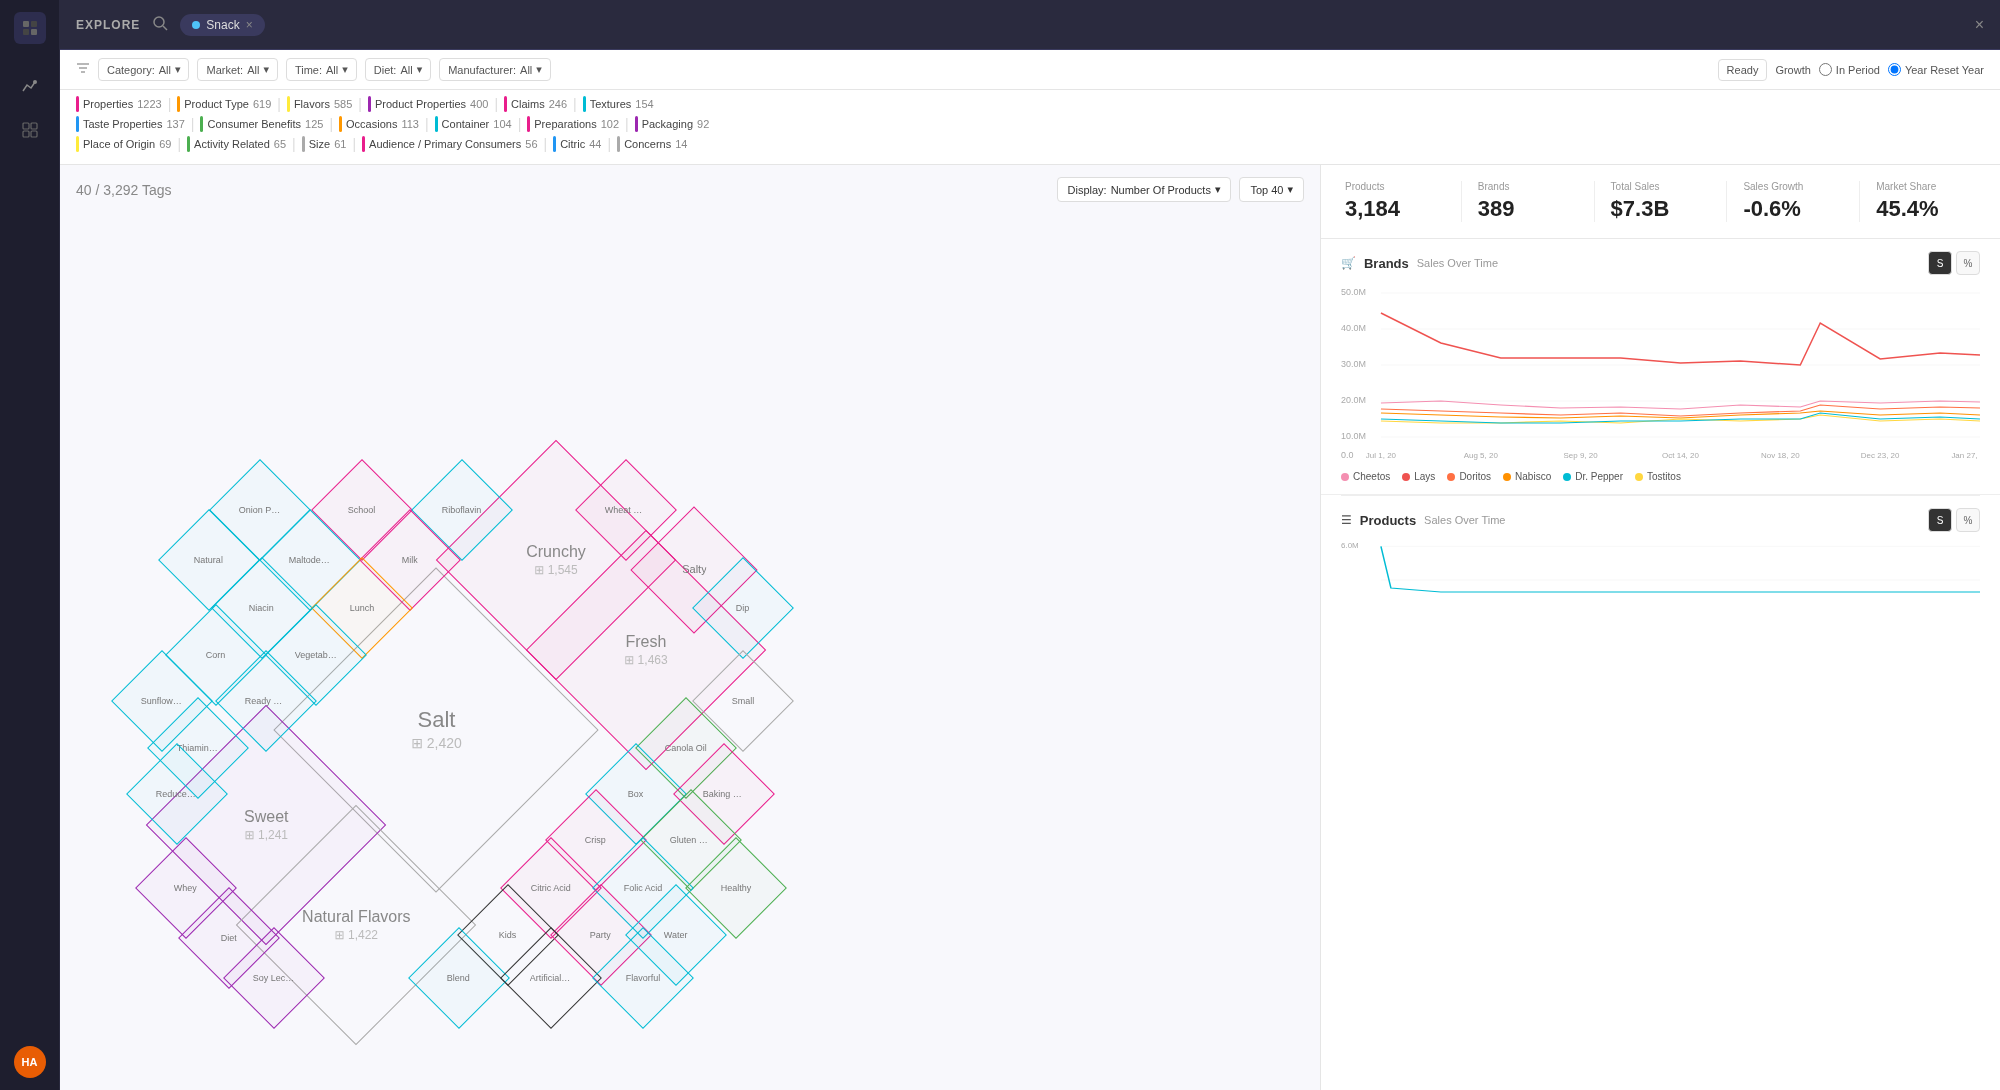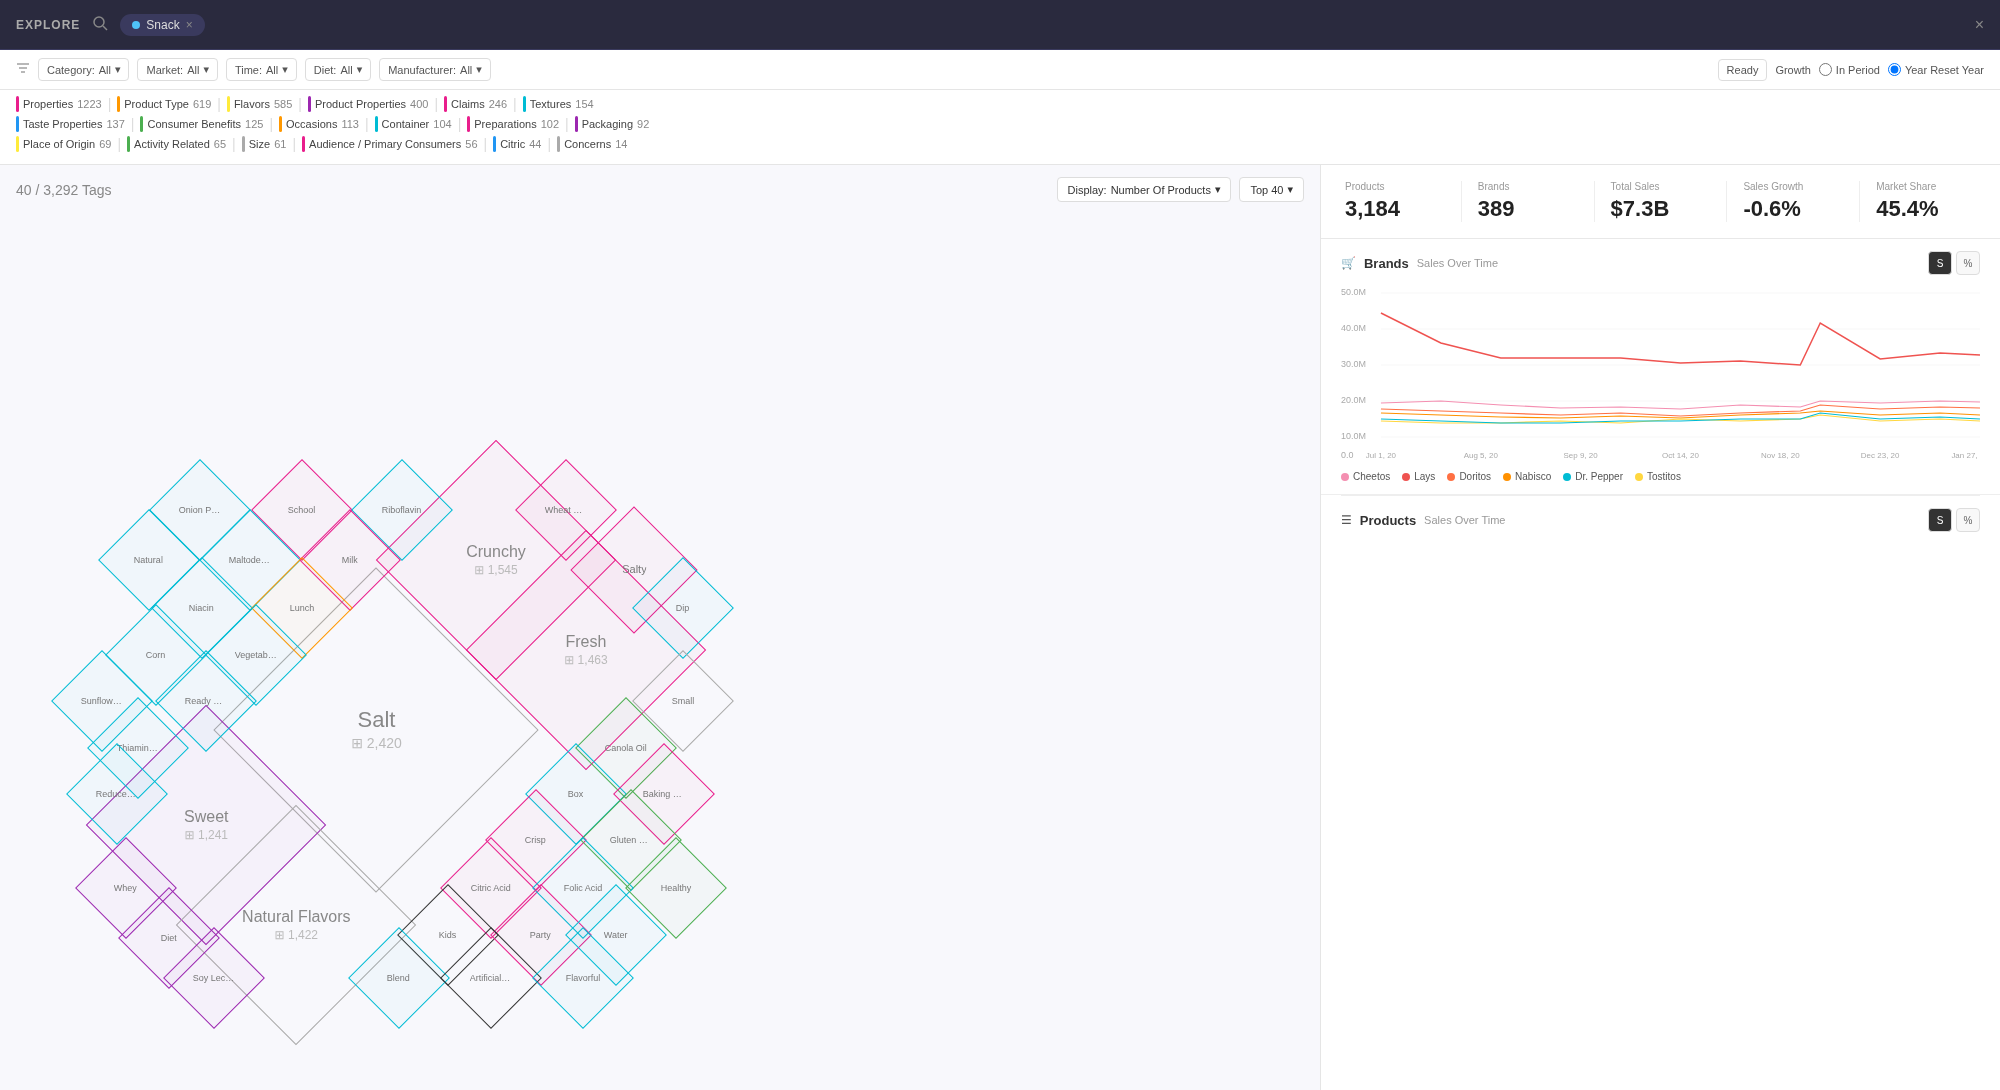--- a/index.html
+++ b/index.html
@@ -89,20 +89,45 @@
 
     
     .products-chart-section { padding: 12px 20px; flex: 1; overflow: hidden; }
     .products-line-chart { width: 100%; height: 100px; }
   </style>
 </head>
 <body>
 
 <div class="app-container">
 
+  <div class="sidebar">
+    <div class="sidebar-logo">
+      <svg width="18" height="18" viewBox="0 0 18 18" fill="none">
+        <rect x="2" y="2" width="6" height="6" rx="1" fill="#666"></rect>
+        <rect x="10" y="2" width="6" height="6" rx="1" fill="#444"></rect>
+        <rect x="2" y="10" width="6" height="6" rx="1" fill="#444"></rect>
+        <rect x="10" y="10" width="6" height="6" rx="1" fill="#666"></rect>
+      </svg>
+    </div>
+    <div class="sidebar-icon active">
+      <svg width="18" height="18" viewBox="0 0 18 18" fill="none">
+        <polyline points="2,14 6,8 10,11 14,5" stroke="#888" stroke-width="1.5" fill="none"></polyline>
+        <circle cx="14" cy="5" r="2" fill="#888"></circle>
+      </svg>
+    </div>
+    <div class="sidebar-icon">
+      <svg width="18" height="18" viewBox="0 0 18 18" fill="none">
+        <rect x="2" y="2" width="6" height="6" rx="1" stroke="#666" stroke-width="1.2"></rect>
+        <rect x="10" y="2" width="6" height="6" rx="1" stroke="#666" stroke-width="1.2"></rect>
+        <rect x="2" y="10" width="6" height="6" rx="1" stroke="#666" stroke-width="1.2"></rect>
+        <rect x="10" y="10" width="6" height="6" rx="1" stroke="#666" stroke-width="1.2"></rect>
+      </svg>
+    </div>
+    <div class="sidebar-avatar">HA</div>
+  </div>
 
   <div class="main-content">
 
     <div class="topbar">
       <span class="topbar-label">EXPLORE</span>
       <div class="search-icon-btn">
         <svg width="16" height="16" viewBox="0 0 16 16" fill="none">
           <circle cx="7" cy="7" r="5" stroke="#888" stroke-width="1.5"></circle>
           <line x1="11" y1="11" x2="15" y2="15" stroke="#888" stroke-width="1.5"></line>
         </svg>
@@ -689,17 +714,26 @@
         <div class="products-chart-section">
           <div class="chart-header">
             <span class="chart-icon">☰</span>
             <span class="chart-title">Products</span>
             <span class="chart-subtitle">Sales Over Time</span>
             <div class="chart-actions">
               <div class="chart-btn active">S</div>
               <div class="chart-btn">%</div>
             </div>
           </div>
+          <div class="products-line-chart">
+            <svg viewBox="0 0 640 100" preserveAspectRatio="none" style="width:100%;height:80px;">
+              <text x="0" y="10" font-size="8" fill="#aaa">6.0M</text>
+              <line x1="40" y1="8" x2="640" y2="8" stroke="#f0f0f0" stroke-width="0.5"></line>
+              <line x1="40" y1="50" x2="640" y2="50" stroke="#f0f0f0" stroke-width="0.5"></line>
+
+              <polyline points="40,8 50,60 100,65 200,65 300,65 640,65" stroke="#00bcd4" stroke-width="1.5" fill="none"></polyline>
+            </svg>
+          </div>
         </div>
       </div>
     </div>
   </div>
 </div>
 
 </body></html>

